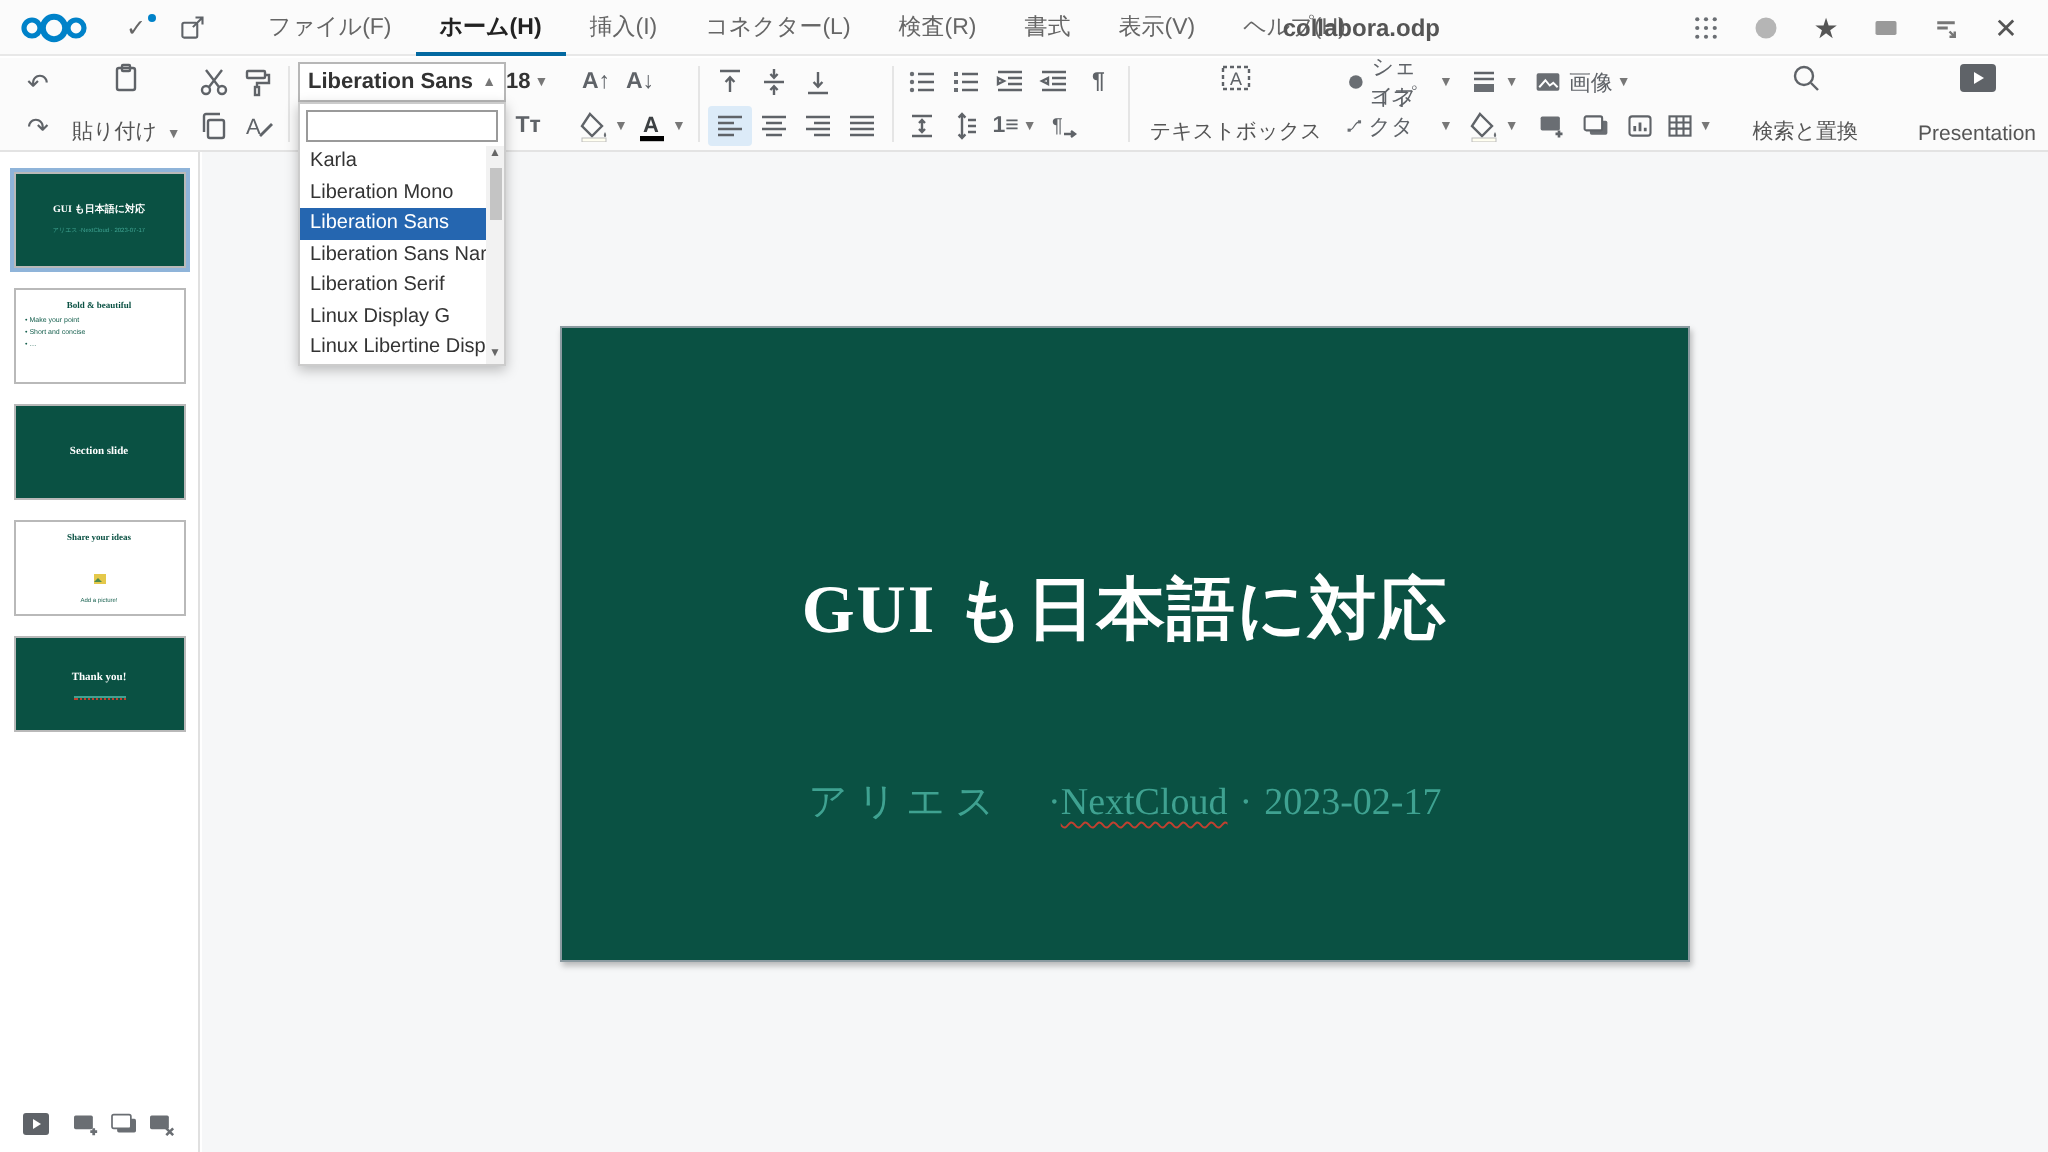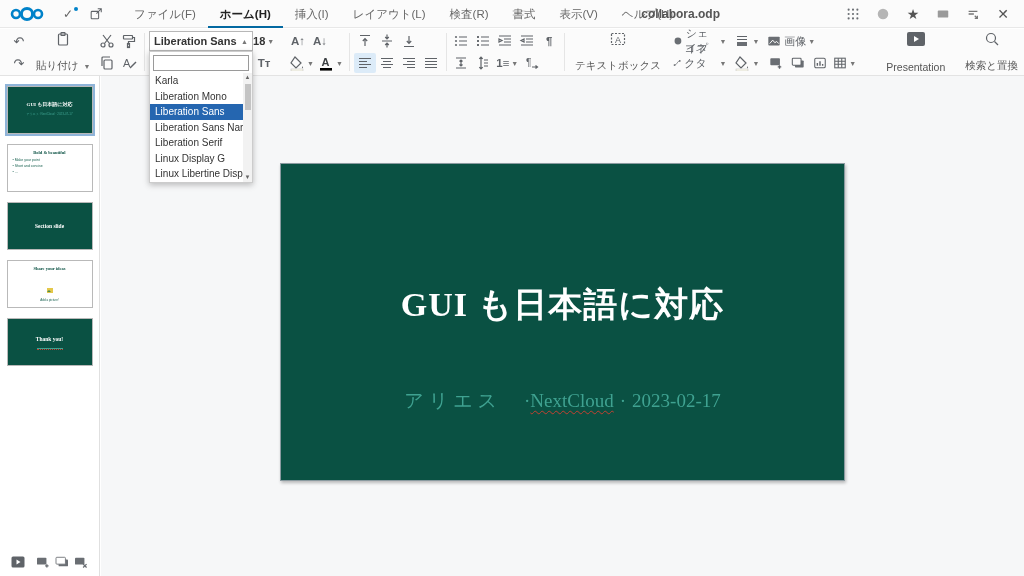--- a/index.html
+++ b/index.html
@@ -104,21 +104,21 @@
     <span class="tb-ic">
       <svg class="ic sm" viewBox="0 0 16 16">
           <rect x="2.5" y="5" width="8.5" height="8.5" rx="1"></rect>
           <path d="M8.5 7.5 L14 2 M10 2 h4 v4"></path>
         </svg>
     </span>
     <div class="menu">
       <span class="menu-item">ファイル(F)</span>
       <span class="menu-item active">ホーム(H)</span>
       <span class="menu-item">挿入(I)</span>
-      <span class="menu-item">レイアウト(L)</span>
+      <span class="menu-item">コネクター(L)</span>
       <span class="menu-item">検査(R)</span>
       <span class="menu-item">書式</span>
       <span class="menu-item">表示(V)</span>
       <span class="menu-item">ヘルプ(H)</span>
     </div>
     <div class="doc-title">collabora.odp</div>
     <div class="top-right">
       <span class="tb-ic">
         <svg class="ic sm" viewBox="0 0 16 16">
             <g class="f">
@@ -473,35 +473,35 @@
         <span class="tbtn">
           <svg class="ic sm" viewBox="0 0 16 16">
               <rect x="2" y="2.5" width="12" height="11"></rect>
               <path d="M2 6 h12 M2 9.5 h12 M6 2.5 v11 M10 2.5 v11"></path>
             </svg>
           <span class="caret">▼</span>
           </span>
       </div>
     </div>
 
+    <div class="bigbtn" style="margin-left:8px;">
+      <svg class="ic" viewBox="0 0 16 16">
+          <circle cx="7" cy="7" r="4.5"></circle>
+          <path d="M10.5 10.5 L14 14"></path>
+        </svg>
+      <span class="blab">検索と置換</span>
+    </div>
+
     <div class="bigbtn" style="margin-left:18px;">
       <svg width="22" height="16" viewBox="0 0 22 16">
           <rect x="2" y="1" width="18" height="14" rx="2" fill="#5f6368"></rect>
           <path d="M9 5 L14 8 L9 11 Z" fill="#fff"></path>
         </svg>
       <span class="blab">Presentation</span>
     </div>
-
-    <div class="bigbtn" style="margin-left:8px;">
-      <svg class="ic" viewBox="0 0 16 16">
-          <circle cx="7" cy="7" r="4.5"></circle>
-          <path d="M10.5 10.5 L14 14"></path>
-        </svg>
-      <span class="blab">検索と置換</span>
-    </div>
   </div>
 
   <div class="panel">
 
     <div class="thumb green selected">
       <div class="th-title-w th-serif" style="margin-top:14px;">GUI も日本語に対応</div>
       <div style="margin-top:5px;text-align:center;font-size:3px;color:#3fa291;">アリエス ·NextCloud · 2023-07-17</div>
     </div>
 
     <div class="thumb">

